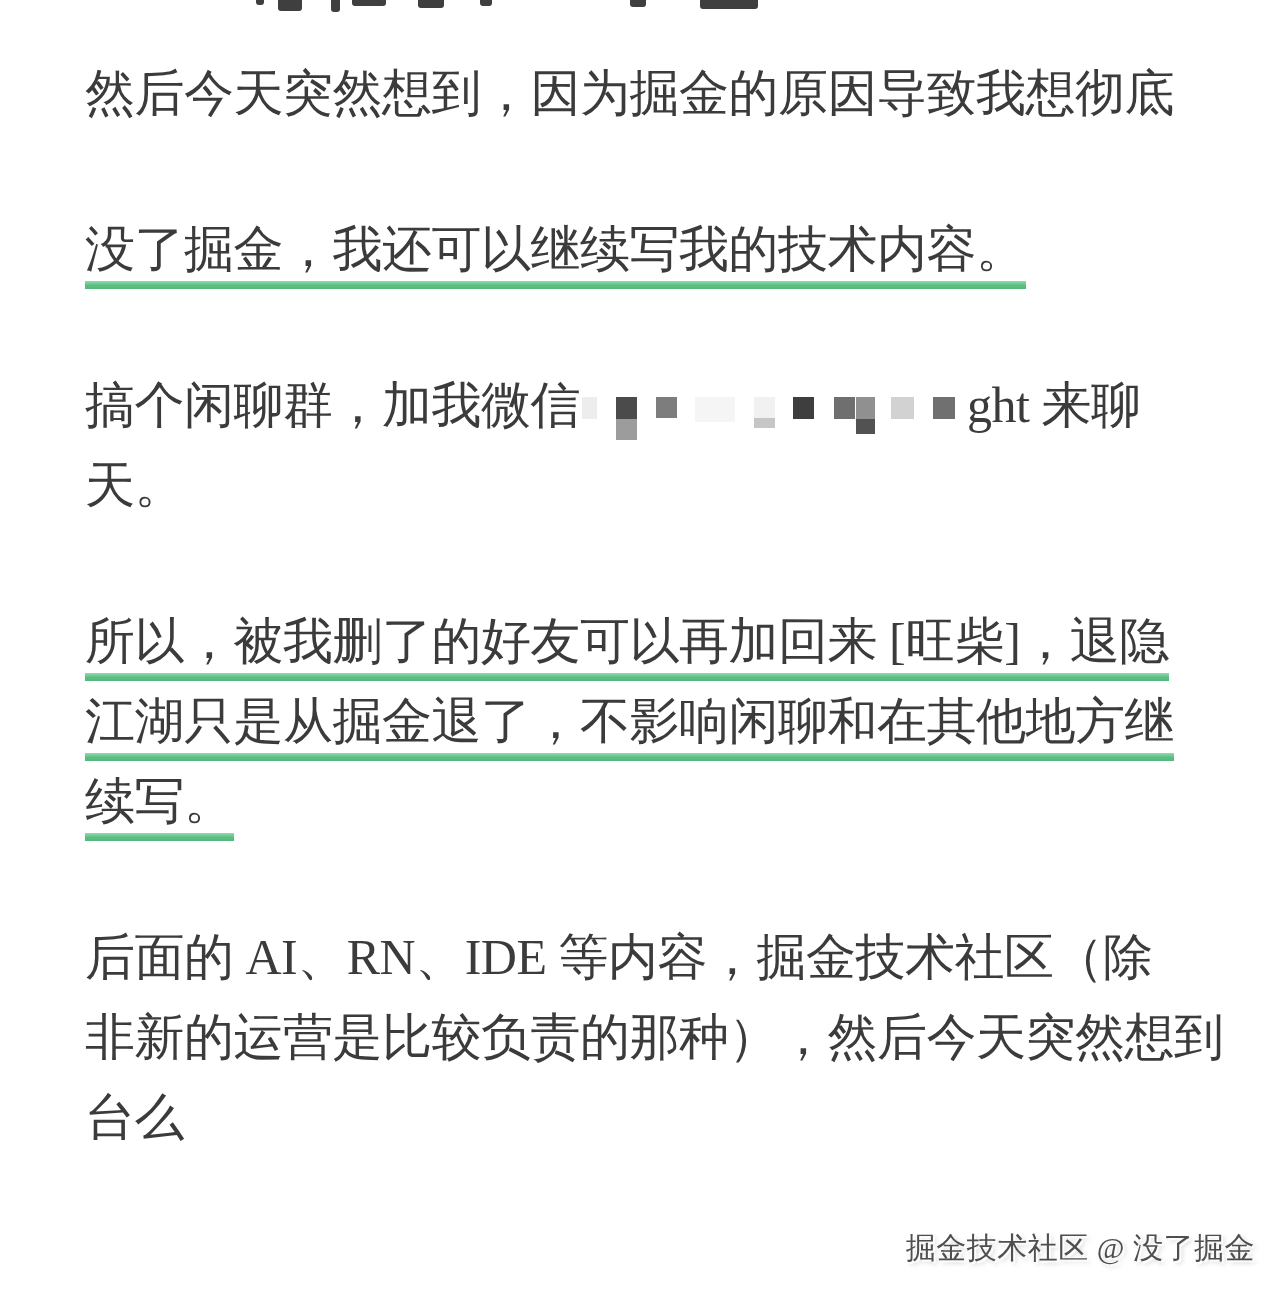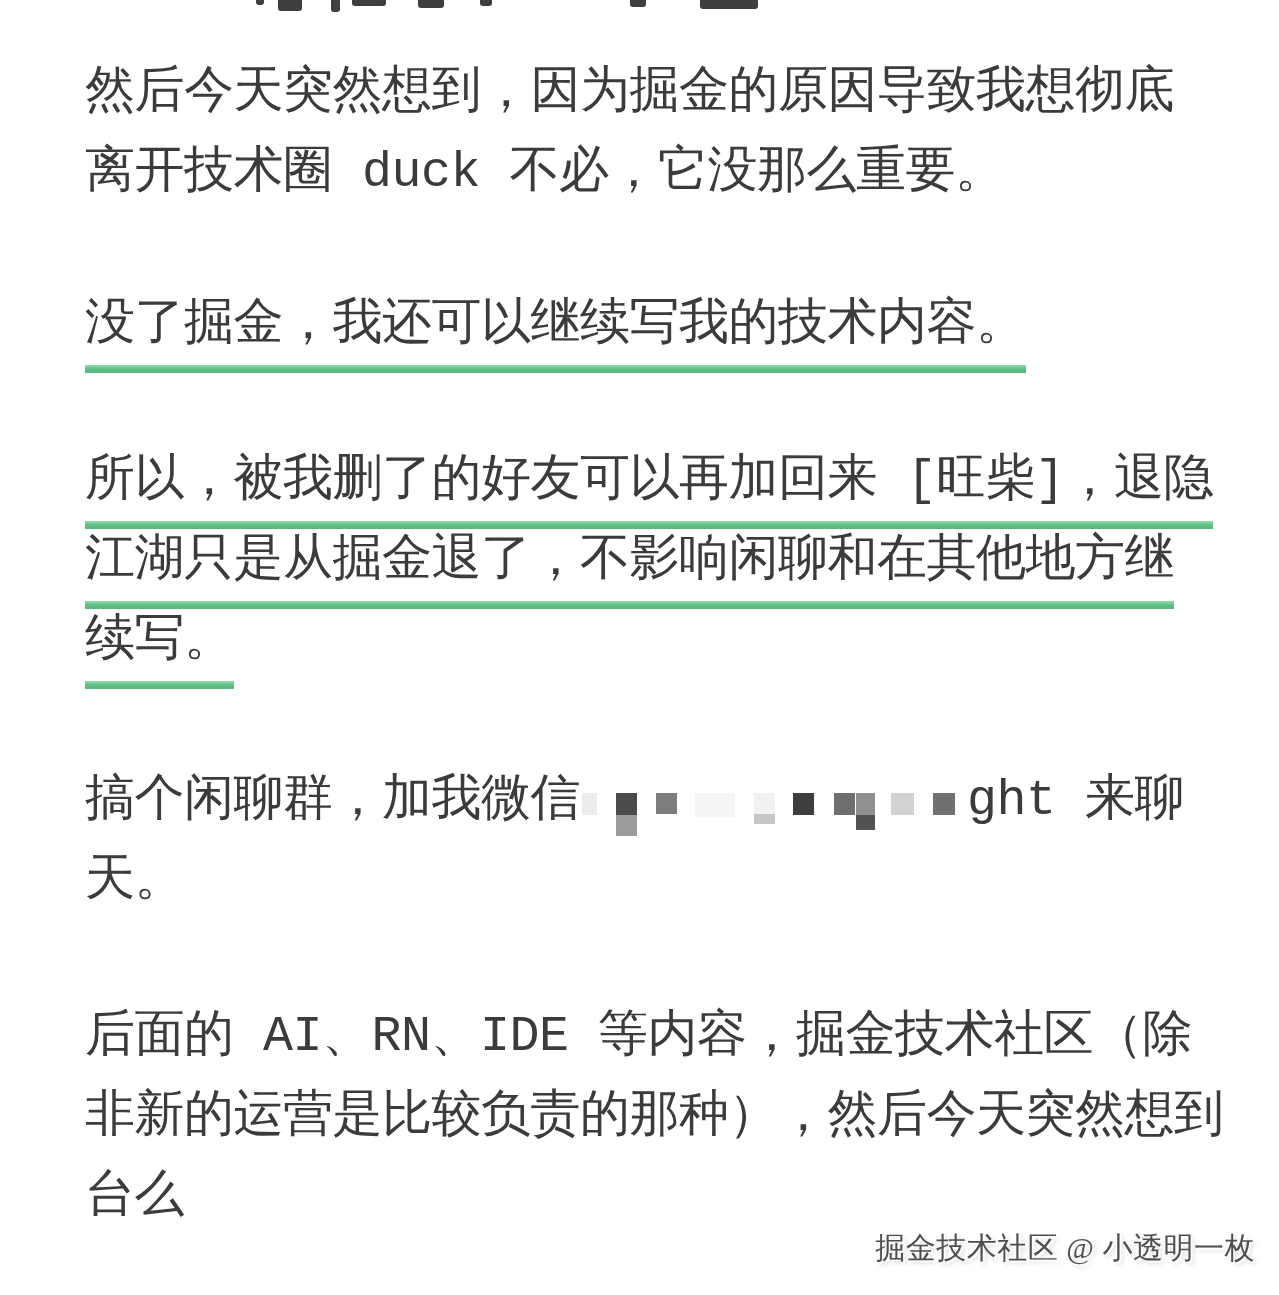--- a/index.html
+++ b/index.html
@@ -31,23 +31,23 @@
   .paragraph{margin:0 0 76px 0;}
   .line{
     height:80px;
     display:flex;
     align-items:center;
     white-space:nowrap;
     font-size:50px;
     letter-spacing:-0.5px;
     line-height:80px;
   }
-  .line > .seg{display:inline-block;font-family:Liberation Mono, monospace;}
+  .line > .seg{display:inline-block;}
   .underlined{
-    padding-bottom:8px;
+    padding-bottom:0;
     background-image:linear-gradient(to bottom,#8edfab 0%,#5bbd82 55%,#55b87d 100%);
     background-repeat:no-repeat;
     background-position:left bottom;
     background-size:100% 8px;
   }
   
   .redaction{
     display:inline-flex;
     align-items:flex-start;
     position:relative;
@@ -81,38 +81,24 @@
   <span class="frag6"></span>
   <span class="frag7"></span>
   <span class="frag8"></span>
 </div>
 
 <div class="content" id="content">
     <div class="paragraph">
       <div class="line">
         <span class="seg">然后今天突然想到，因为掘金的原因导致我想彻底</span>
       </div>
-      <div class="line">
-        <span class="seg">离开技术圈 duck 不必，它没那么重要。</span>
-      </div>
     </div>
     <div class="paragraph">
       <div class="line">
         <span class="seg underlined">没了掘金，我还可以继续写我的技术内容。</span>
-      </div>
-    </div>
-    <div class="paragraph">
-      <div class="line">
-        <span class="seg underlined">所以，被我删了的好友可以再加回来 [旺柴]，退隐</span>
-      </div>
-      <div class="line">
-        <span class="seg underlined">江湖只是从掘金退了，不影响闲聊和在其他地方继</span>
-      </div>
-      <div class="line">
-        <span class="seg underlined">续写。</span>
       </div>
     </div>
     <div class="paragraph">
       <div class="line">
         <span class="seg">搞个闲聊群，加我微信</span>
         <span class="redaction">
           <span class="px-col" style="margin-left: 0px;">
             <span class="px" style="width: 15px; height: 22px; background: rgb(237, 237, 237);"></span>
           </span>
           <span class="px-col" style="margin-left: 19px;">
@@ -147,24 +133,35 @@
           </span>
         </span>
         <span class="seg">ght 来聊</span>
       </div>
       <div class="line">
         <span class="seg">天。</span>
       </div>
     </div>
     <div class="paragraph">
       <div class="line">
+        <span class="seg underlined">所以，被我删了的好友可以再加回来 [旺柴]，退隐</span>
+      </div>
+      <div class="line">
+        <span class="seg underlined">江湖只是从掘金退了，不影响闲聊和在其他地方继</span>
+      </div>
+      <div class="line">
+        <span class="seg underlined">续写。</span>
+      </div>
+    </div>
+    <div class="paragraph">
+      <div class="line">
         <span class="seg">后面的 AI、RN、IDE 等内容，掘金技术社区（除</span>
       </div>
       <div class="line">
         <span class="seg">非新的运营是比较负责的那种），然后今天突然想到</span>
       </div>
       <div class="line">
         <span class="seg">台么</span>
       </div>
     </div>
   </div>
 
-<div class="watermark">掘金技术社区 @ 小透明一枚</div>
+<div class="watermark">掘金技术社区 @ 没了掘金</div>
 
 </body></html>

